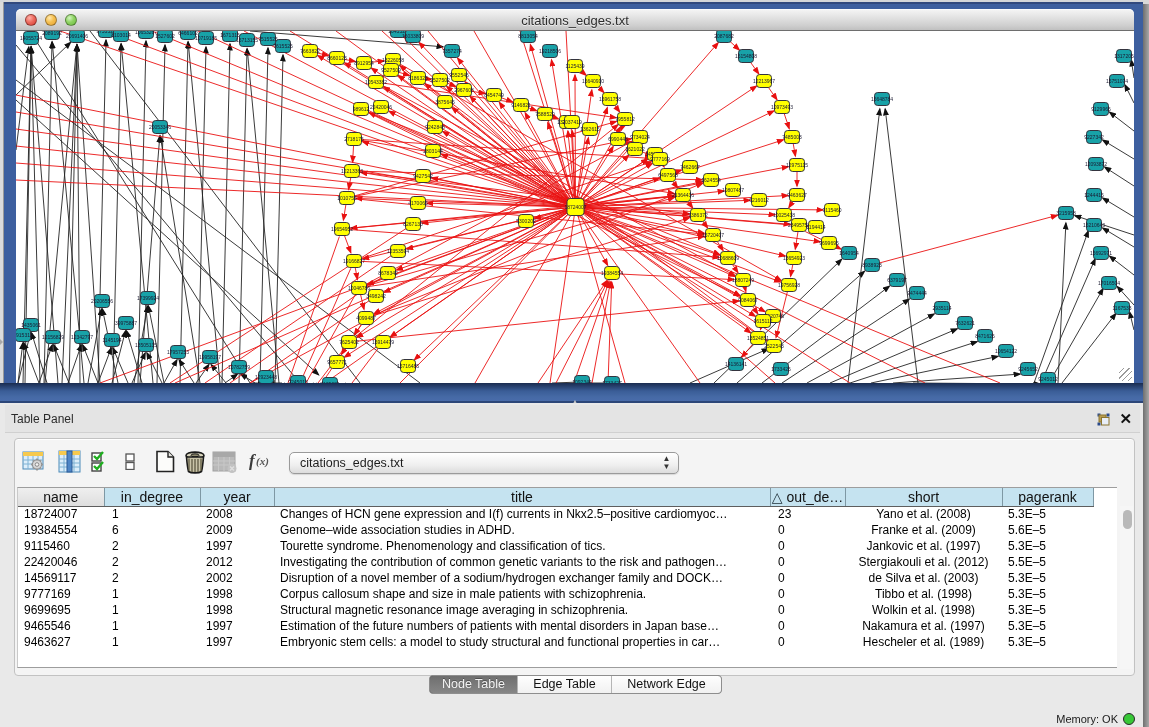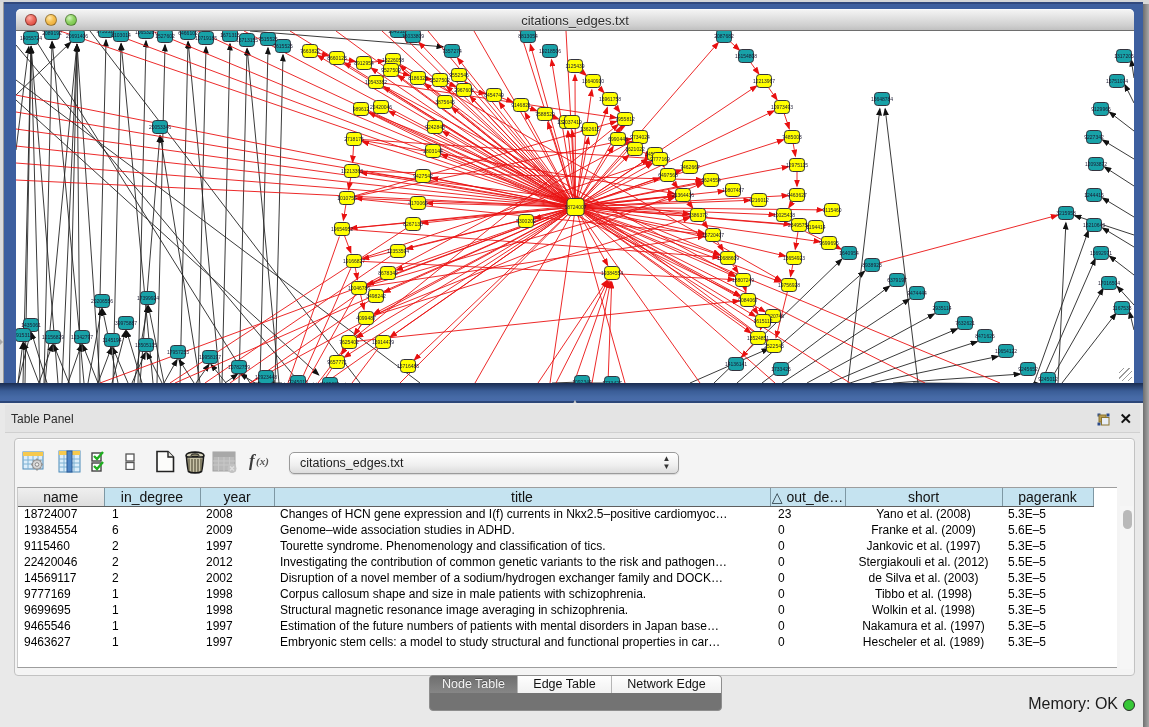--- a/index.html
+++ b/index.html
@@ -48,26 +48,26 @@
 #tbl{position:absolute;left:2px;top:48px;width:1100px;height:181px;background:#fff;overflow:hidden;border-top:1px solid #9d9d9d;border-bottom:1px solid #9d9d9d;border-left:1px solid #c9c9c9}
 table{border-collapse:collapse;table-layout:fixed;width:1075px;font-size:12px;color:#000}
 th{height:18px;font-size:14px;font-weight:normal;color:#111;background:#c5e3f0;border-right:1px solid #7e98a4;border-bottom:1px solid #5e5e5e;overflow:hidden;white-space:nowrap;padding:0}
 th.g{background:linear-gradient(#efefef,#dedede)}
 td{height:16px;padding:0 0 0 6px;overflow:hidden;white-space:nowrap}
 td.c1,td.c4{padding-left:8px}
 td.c5{text-align:center;padding:0}
 #vsb{position:absolute;right:1px;top:67px;width:13px;height:163px;background:#f6f6f6}
 #vsb .th{position:absolute;left:3px;top:4px;width:9px;height:19px;border-radius:4.5px;background:#b9b9b9}
 
-#tabs{position:absolute;left:429px;top:272px;height:36px;display:flex;border:1px solid #8e8e8e;border-radius:4px;overflow:hidden;background:#737373}
+#tabs{position:absolute;left:429px;top:272px;height:19px;display:flex;border:1px solid #8e8e8e;border-radius:4px;overflow:hidden;background:#404040}
 #tabs div{height:17px;line-height:17px;font-size:12.5px;text-align:center;color:#111;background:linear-gradient(#fefefe,#f1f1f1);border-right:1px solid #b5b5b5}
 #tabs div:nth-child(1){width:88px}#tabs div:nth-child(2){width:94px}#tabs div:nth-child(3){width:109px}
 #tabs div:last-child{border-right:none}
 #tabs div.sel{background:linear-gradient(#6f6f6f,#868686);color:#f3f3f3;text-shadow:0 -1px 0 rgba(0,0,0,.3)}
-#mem{position:absolute;right:14px;bottom:14px;font-size:16px;color:#1a1a1a}
+#mem{position:absolute;right:14px;bottom:2px;font-size:11px;color:#1a1a1a}
 #mem .dot{display:inline-block;width:12px;height:12px;border-radius:50%;background:#37c837;border:1.5px solid #2a2a2a;vertical-align:-2px;margin-left:5px}
 </style></head><body>
 <div id="page">
   <div id="net">
     <div class="topline"></div>
       <div class="topline2"></div>
     <div class="leftstrip"></div>
       <div class="lsarrow"></div>
     <div id="win">
       <div id="titlebar">

